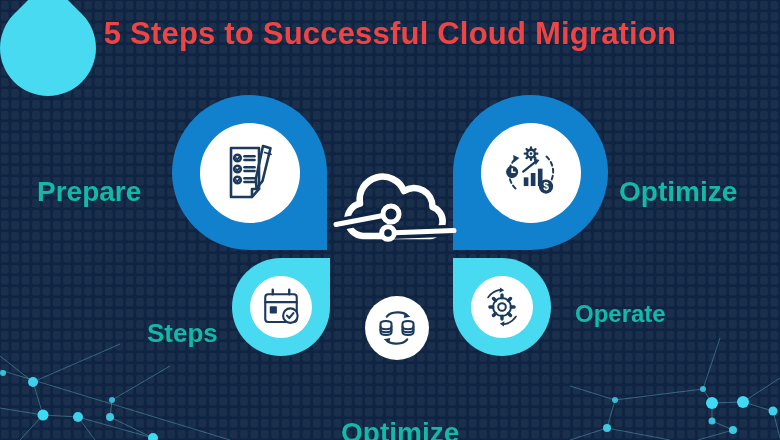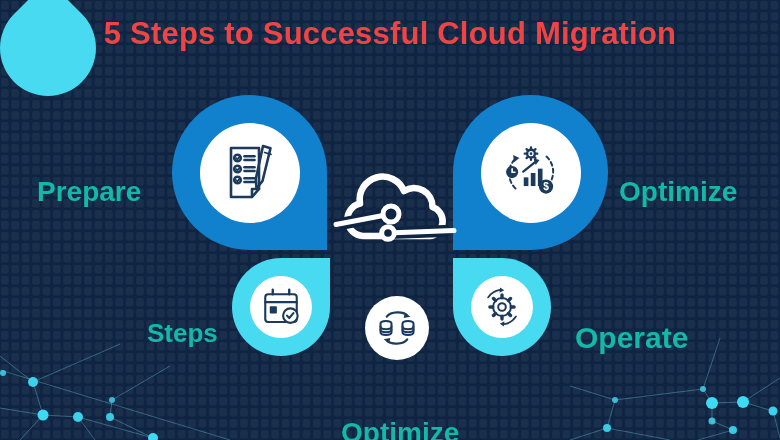--- a/index.html
+++ b/index.html
@@ -18,21 +18,21 @@
     position:absolute; top:16px; left:0; width:780px; text-align:center;
     color:#ef4444; font-size:31px; font-weight:700; letter-spacing:.2px;
     z-index:3;
   }
   .step-label {
     position:absolute; color:#14b8a6; font-weight:700; white-space:nowrap; z-index:3;margin-top:21px;
   }
   #label-prepare  { left:37px;  top:155px; font-size:28px; }
   #label-optimize { left:619px; top:155px; font-size:28px; }
   #label-plan     { left:147px; top:297px; font-size:26px; }
-  #label-operate  { left:575px; top:300px; font-size:30px; }
+  #label-operate  { left:575px; top:279px; font-size:24px; }
   #label-migrate  { left:341px; top:396px; font-size:28px; }
 
   .blob { position:absolute; display:flex; align-items:center; justify-content:center; z-index:2; }
   .blob-big   { width:155px; height:155px; background:#1181ce; }
   .blob-small { width:98px;  height:98px;  background:#47daf1; }
   #blob-prepare  { left:172px; top:95px;  border-radius:50% 50% 0 50%; }
   #blob-optimize { left:453px; top:95px;  border-radius:50% 50% 50% 0; }
   #blob-plan     { left:232px; top:258px; border-radius:50% 0 50% 50%; }
   #blob-operate  { left:453px; top:258px; border-radius:0 50% 50% 50%; }
   #blob-migrate  {

